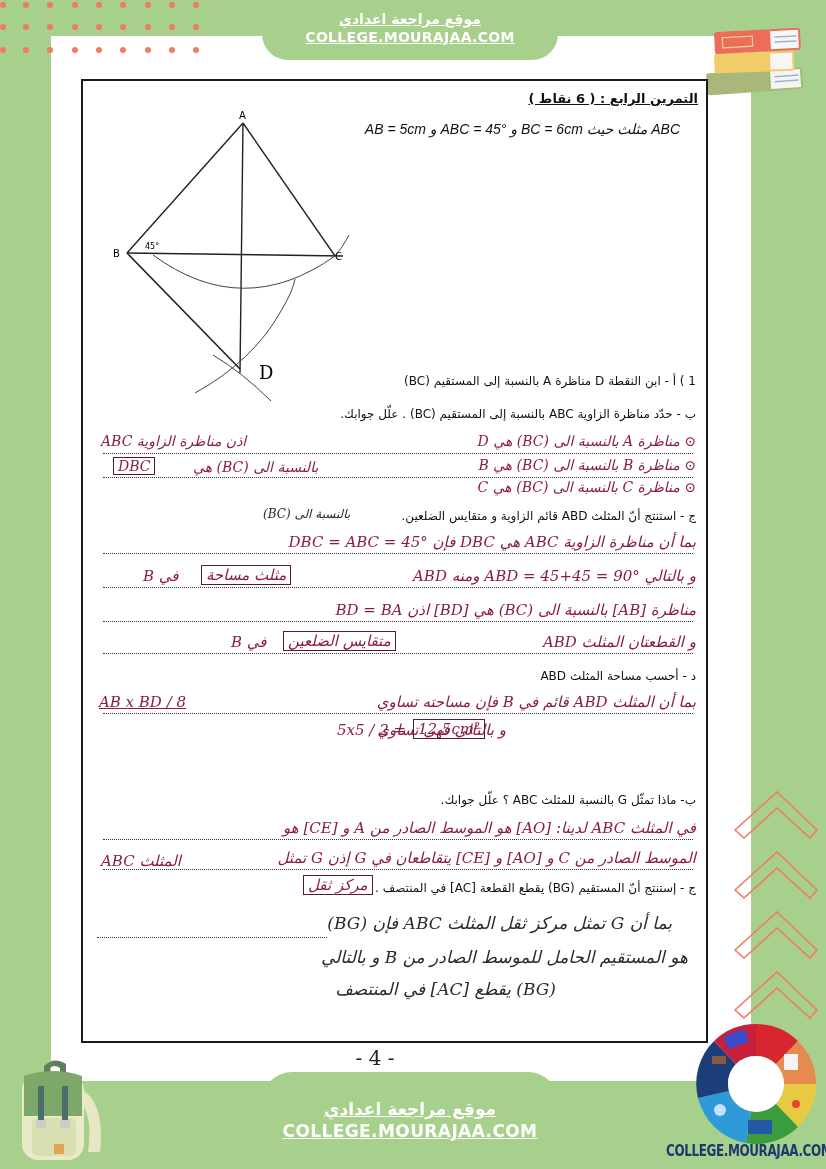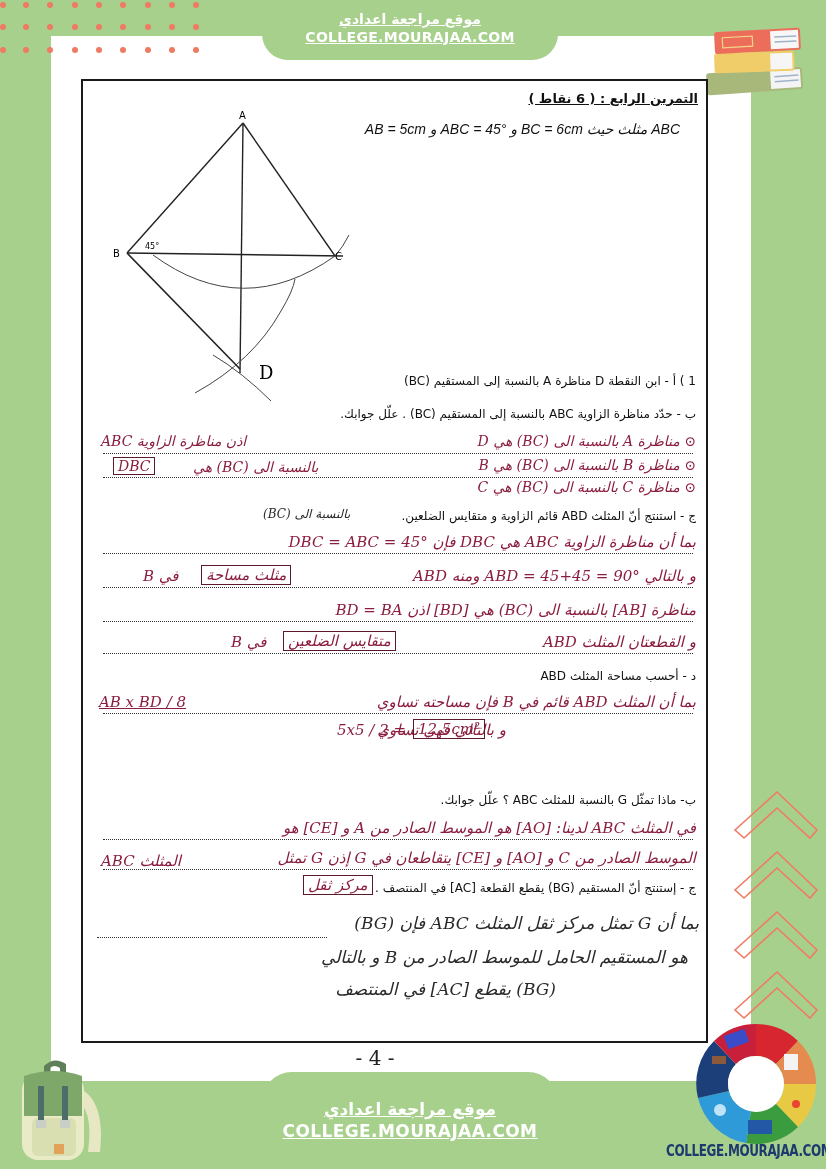--- a/index.html
+++ b/index.html
@@ -209,21 +209,21 @@
   <div class="dotted" style="left:20px;top:758px;width:590px;"></div>
   <div class="dotted" style="left:20px;top:788px;width:590px;"></div>
   <div class="hand" style="right:10px;top:738px;">في المثلث ABC لدينا: [AO] هو الموسط الصادر من A و [CE] هو</div>
   <div class="hand" style="right:10px;top:768px;">الموسط الصادر من C و [AO] و [CE] يتقاطعان في G إذن G تمثل</div>
   <div class="hand boxed" style="left:220px;top:794px;">مركز ثقل</div>
   <div class="hand" style="left:18px;top:771px;">المثلث ABC</div>
 
   <div class="q" style="top:800px;">ج - إستنتج أنّ المستقيم (BG) يقطع القطعة [AC] في المنتصف .</div>
 
   <div class="dotted" style="left:14px;top:856px;width:230px;"></div>
-  <div class="hand dark" style="right:7px;top:832px;font-size:17px;">بما أن G تمثل مركز ثقل المثلث ABC فإن (BG)</div>
+  <div class="hand dark" style="right:34px;top:832px;font-size:17px;">بما أن G تمثل مركز ثقل المثلث ABC فإن (BG)</div>
   <div class="hand dark" style="right:18px;top:866px;font-size:17px;">هو المستقيم الحامل للموسط الصادر من B و بالتالي</div>
   <div class="hand dark" style="right:150px;top:898px;font-size:17px;">(BG) يقطع [AC] في المنتصف</div>
 </div>
 
 <div class="page-number">- 4 -</div>
 
 <svg class="chevrons" viewBox="0 0 90 250">
   <g fill="none" stroke="#ef7b62" stroke-width="1.6">
     <path d="M3,40 L45,2 L85,40 L78,48 L45,18 L12,48 Z"></path>
     <path d="M3,100 L45,62 L85,100 L78,108 L45,78 L12,108 Z"></path>

